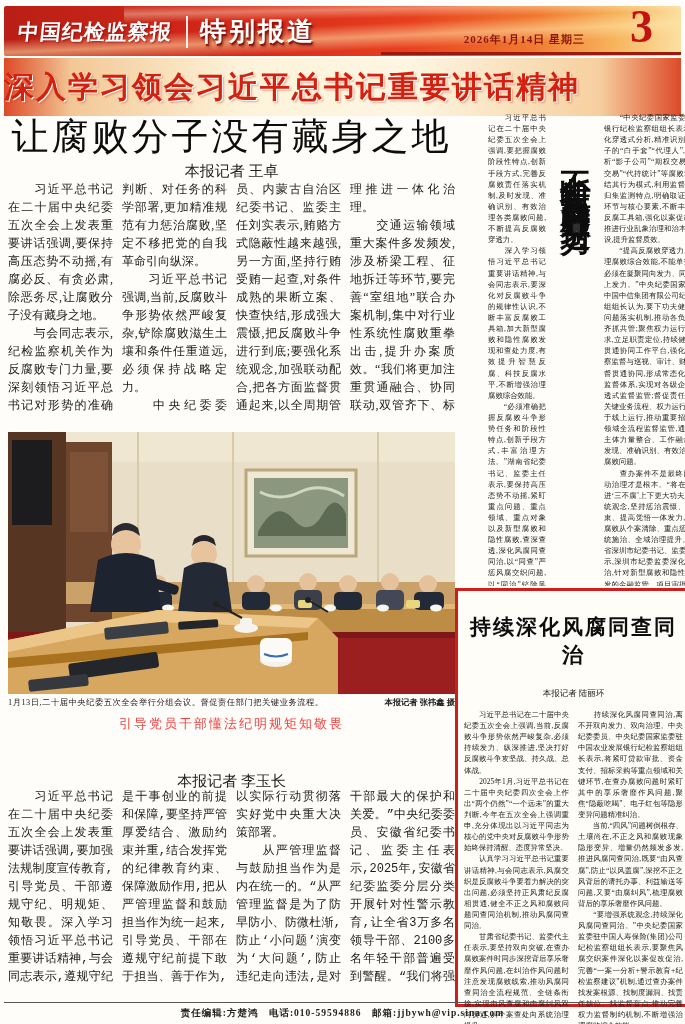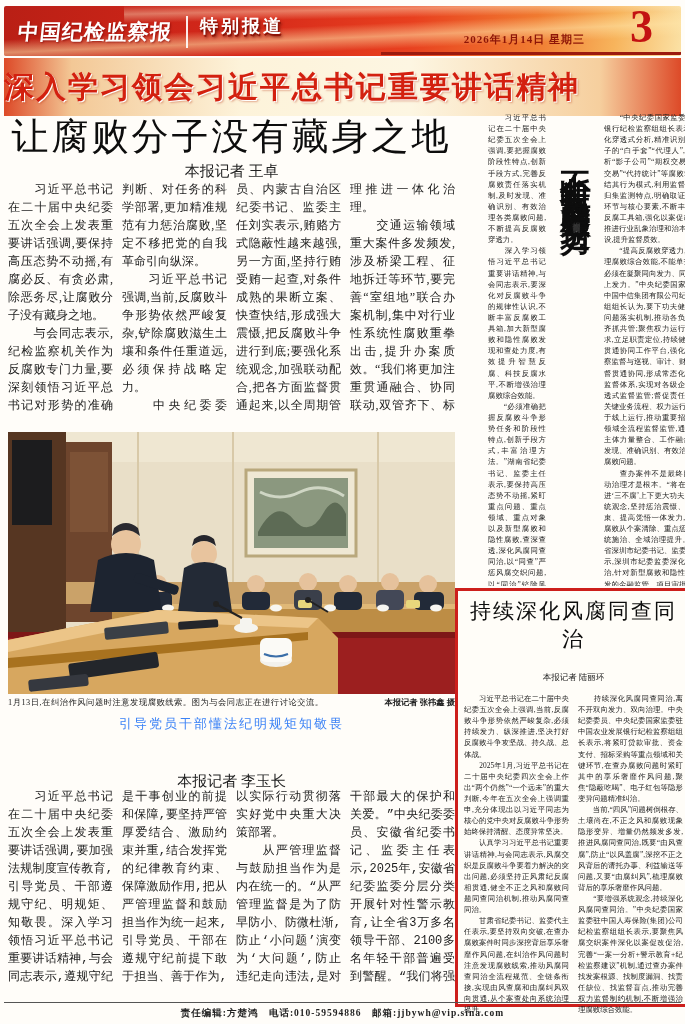--- a/index.html
+++ b/index.html
@@ -11,21 +11,21 @@
          border-radius:2px;overflow:hidden;}
   .band1 .swoosh{position:absolute;left:-40px;top:18px;width:800px;height:26px;
          background:linear-gradient(180deg,rgba(255,255,255,0) 0%,rgba(255,230,170,.55) 50%,rgba(255,255,255,0) 100%);
          transform:rotate(-2.5deg);}
   .band1 .swoosh2{position:absolute;left:120px;top:-8px;width:700px;height:18px;
          background:linear-gradient(180deg,rgba(255,255,255,0),rgba(255,244,210,.4),rgba(255,255,255,0));
          transform:rotate(-1.2deg);}
   .logo{position:absolute;left:14px;top:12px;font-size:21px;font-weight:bold;color:#fff;
         transform:skewX(-6deg);letter-spacing:1px;text-shadow:1px 1px 2px rgba(120,0,0,.6);}
   .logo-div{position:absolute;left:182px;top:10px;width:2px;height:32px;background:#fff;opacity:.9;}
-  .section-title{position:absolute;left:196px;top:8px;font-size:18px;font-weight:bold;color:#fff;
+  .section-title{position:absolute;left:196px;top:8px;font-size:26px;font-weight:bold;color:#fff;
         letter-spacing:3px;text-shadow:1px 2px 0 #8f1408,2px 3px 3px rgba(90,10,0,.7);}
   .dateline{position:absolute;right:96px;top:26px;font-size:11px;font-weight:bold;color:#8d1507;letter-spacing:1px;}
   .pagenum{position:absolute;right:28px;top:-2px;font-size:46px;font-weight:bold;color:#c31212;line-height:1;}
   .band1-rule{position:absolute;right:0;top:46px;width:300px;height:3px;background:#9b1a0e;}
   .band2{position:absolute;left:4px;top:58px;width:677px;height:58px;
          background:linear-gradient(90deg,#dd4a28 0%,#f3c896 10%,#fdf3da 35%,#fdf6e2 60%,#f6cf9e 88%,#dd4a28 100%);
          display:flex;align-items:center;justify-content:flex-start;}
   .band2-title{font-size:30px;font-weight:bold;color:#d3200f;letter-spacing:2px;
          text-shadow:1px 1px 0 #fff,2px 2px 2px rgba(180,40,10,.35);}
   
@@ -41,28 +41,28 @@
   #rightHeadStrip{width:46px;height:474px;display:flex;flex-direction:column;align-items:center;}
   #rightTitle{writing-mode:vertical-rl;font-size:31px;font-weight:bold;letter-spacing:6px;color:#0d0d0d;margin-top:34px;}
   #rightByline{writing-mode:vertical-rl;font-size:8px;color:#333;margin-top:10px;}
   #rightColR{flex:1;height:474px;font-size:7.4px;}
   
   #photo{position:absolute;left:8px;top:432px;width:447px;height:262px;background:#e9dfca;}
   .caprow{position:absolute;left:8px;top:697px;width:447px;font-size:8.3px;color:#222;display:flex;justify-content:space-between;}
   .caprow .cap{letter-spacing:.5px;}
   .caprow .credit{font-weight:bold;}
   
-  #kicker{left:8px;top:715px;width:447px;font-size:13px;letter-spacing:2px;color:#3b82f6;}
+  #kicker{left:8px;top:715px;width:447px;font-size:13px;letter-spacing:2px;color:#ef4444;}
   #botTitle{left:8px;top:730px;width:447px;font-size:31px;letter-spacing:3px;}
   #botByline{left:8px;top:772px;width:447px;}
   #botBody{position:absolute;left:8px;top:788px;width:447px;height:210px;column-count:4;column-gap:9px;font-family:Liberation Mono, monospace;}
   
   #boxArt{position:absolute;left:455px;top:588px;width:219px;height:403px;border:3px solid #cd1f1c;
           background:#fffdf8;padding:6px 6px 4px 6px;box-sizing:content-box;}
-  #boxTitle{text-align:center;font-size:21px;font-weight:normal;letter-spacing:2px;color:#0d0d0d;margin-top:0;}
+  #boxTitle{text-align:center;font-size:21px;font-weight:bold;letter-spacing:2px;color:#0d0d0d;margin-top:16px;}
   #boxByline{text-align:center;font-size:8.5px;color:#222;margin-top:19px;}
   #boxBody{margin-top:9px;height:330px;column-count:2;column-gap:9px;font-size:7.4px;}
   
   #footRule{position:absolute;left:4px;top:1002px;width:677px;height:1px;background:#555;}
   #footer{position:absolute;left:0;top:1007px;width:685px;text-align:center;font-size:9.5px;font-weight:bold;color:#222;letter-spacing:1px;}
 </style>
 </head>
 <body>
 
 <div id="page">
@@ -206,21 +206,21 @@
 
       <ellipse cx="268" cy="228" rx="16" ry="7" fill="#f2f1ec"></ellipse>
       <rect x="252" y="206" width="32" height="24" rx="6" fill="#fbfaf6"></rect>
       <path d="M256 222 q12 5 24 0" stroke="#3a6ea8" stroke-width="2" fill="none"></path>
 
       <rect x="60" y="232" width="90" height="16" rx="3" fill="#23262b" transform="rotate(-8 60 232)"></rect>
       <rect x="20" y="248" width="60" height="12" rx="3" fill="#35383f" transform="rotate(-6 20 248)"></rect>
     </svg>
   </div>
   <div class="caprow">
-    <span class="cap">1月13日,在纠治作风问题时注意发现腐败线索。图为与会同志正在进行讨论交流。</span>
+    <span class="cap">1月13日,二十届中央纪委五次全会举行分组会议。督促责任部门把关键业务流程。</span>
     <span class="credit">本报记者 张祎鑫 摄</span>
   </div>
 
   <div class="a-title" id="kicker">引导党员干部懂法纪明规矩知敬畏</div>
   <div class="byline" id="botByline">本报记者 李玉长</div>
   <div class="bodytext" id="botBody">　　习近平总书记在二十届中央纪委五次全会上发表重要讲话强调,要加强法规制度宣传教育,引导党员、干部遵规守纪、明规矩、知敬畏。深入学习领悟习近平总书记重要讲话精神,与会同志表示,遵规守纪是干事创业的前提和保障,要坚持严管厚爱结合、激励约束并重,结合发挥党的纪律教育约束、保障激励作用,把从严管理监督和鼓励担当作为统一起来,引导党员、干部在遵规守纪前提下敢于担当、善于作为,以实际行动贯彻落实好党中央重大决策部署。
 　　从严管理监督与鼓励担当作为是内在统一的。“从严管理监督是为了防早防小、防微杜渐,防止‘小问题’演变为‘大问题’,防止违纪走向违法,是对干部最大的保护和关爱。”中央纪委委员、安徽省纪委书记、监委主任表示,2025年,安徽省纪委监委分层分类开展针对性警示教育,让全省3万多名领导干部、2100多名年轻干部普遍受到警醒。“我们将强化纪律教育,推动党的纪律教育常态化长效化,运用身边典型案例开展警示教育,引导党员、干部把纪律规矩内化于心、外化于行。”
 　　“在纪律、作风和廉洁方面从严管理监督,决不是不担当、不作为的借口,更不是束缚干事创业的枷锁,而是防范风险、设置安全防护栏。”中央纪委委员、中央纪委国家监委驻科技部纪检监察组组长表示,将结合发挥党的纪律教育约束、保障激励作用,认真落实“三个区分开来”,结合问题性质和动机初衷等情况,及时为受到不实举报的干部澄清正名。
 　　纪律是管党治党的戒尺,“四种形态”是监督执纪的政策策略,政策精髓就是“惩前毖后、治病救人”,在严管厚爱中激励担当作为。“要准确运用‘四种形态’,特别是运用好第一种形态,做好对受处分党员、干部的回访教育,帮助受处分党员、干部放下包袱、重拾信心,实现从‘有错’向‘有为’转变,推动形成担当新作为、建功新时代的生动局面。”
 　　“我们坚持用改革精神和严的标准管党治党,出台容错纠错正面清单行为指引,第一批梳理适用容错事项共计6大类18个情景,第二批聚焦招商引资、投资融资、人才服务、执法监督等企业成长全周期6方面16个情景,综合采用‘清单+案例+纪法分析’的活页形式,推动严管厚爱相统一。”广东省广州市纪委书记、监委主任表示,将坚持为敢于担当、踏实做事的干部撑腰鼓劲,严肃查处诬告陷害行为,不断激发干部在遵规守纪前提下改革创新、干事创业的强大正能量。</div>

